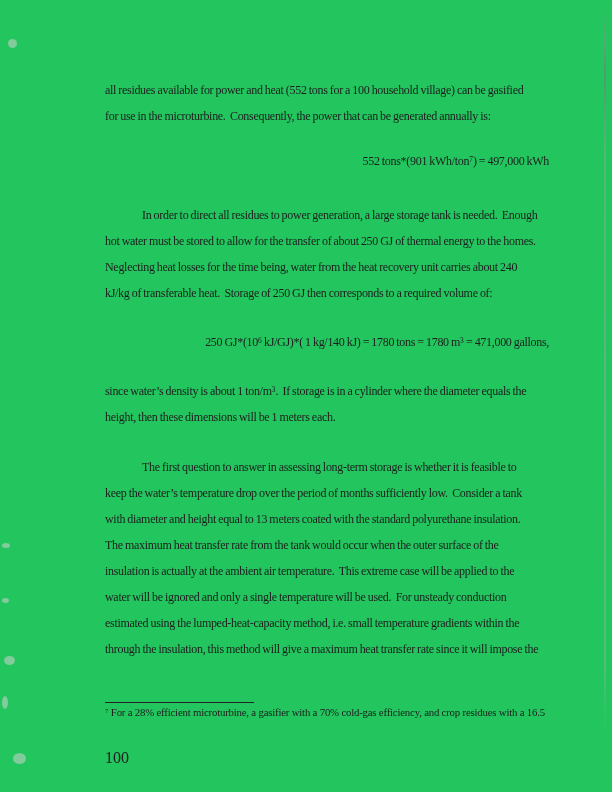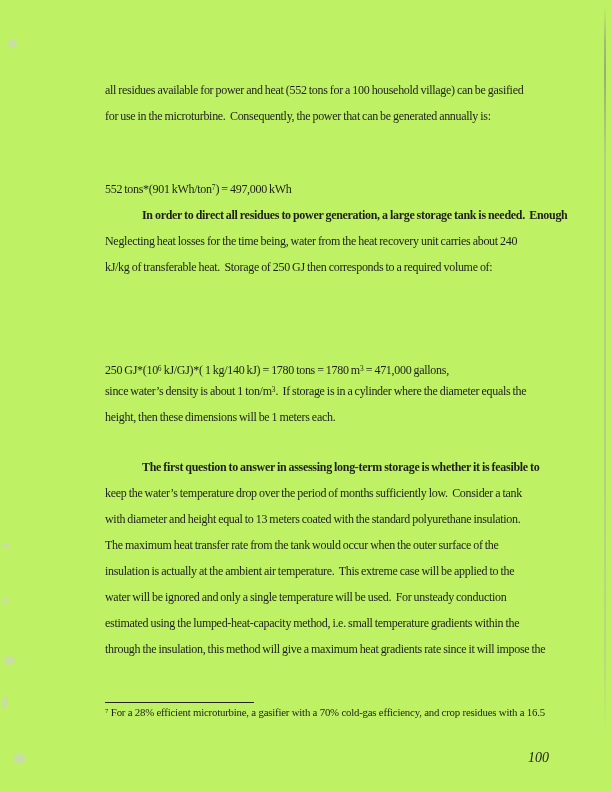--- a/index.html
+++ b/index.html
@@ -5,35 +5,35 @@
   html, body { margin: 0; padding: 0; }
   body {
     background: #ffffff;
     font-family: "Liberation Serif", "DejaVu Serif", serif;
     color: #1e1e1e;
   }
   .page {
     position: relative;
     width: 612px;
     height: 792px;
-    background: #bef264;
+    background: #22c55e;
     overflow: hidden;
   }
   .block {
     position: absolute;
     left: 105px;
     width: 444px;
     font-size: 12px;
     line-height: 26px;
     letter-spacing: -0.3px;
     word-spacing: -0.5px;
   }
   .line { white-space: pre; }
-  .indented .line:first-child { padding-left: 37px; font-weight: bold; }
-  .equation { text-align: left; margin-top: 28px; }
+  .indented .line:first-child { padding-left: 37px; }
+  .equation { text-align: right; }
   sup {
     font-size: 0.62em;
     line-height: 0;
     vertical-align: 0.45em;
     letter-spacing: 0;
   }
   #para1 { top: 77px; }
   #eq1   { top: 148px; }
   #para2 { top: 202px; }
   #eq2   { top: 329px; }
@@ -50,24 +50,23 @@
     left: 105px; top: 705px;
     width: 462px;
     font-size: 10.8px;
     line-height: 14.5px;
     letter-spacing: -0.2px;
   }
   .page-number {
     position: absolute;
     left: 105px; top: 750px;
     width: 444px;
-    text-align: right;
-    font-size: 14px;
+    text-align: left;
+    font-size: 16px;
     line-height: 16px;
-    font-style: italic;
   }
   
   .scan-line-right {
     position: absolute;
     left: 604px; top: 6px;
     width: 2px; height: 730px;
     background: linear-gradient(to bottom,
       rgba(170,170,170,0) 0%,
       rgba(140,140,140,0.55) 5%,
       rgba(120,120,120,0.55) 9%,
@@ -96,40 +95,41 @@
 
   <div id="para1" class="block">
       <div class="line">all residues available for power and heat (552 tons for a 100 household village) can be gasified</div>
       <div class="line">for use in the microturbine.  Consequently, the power that can be generated annually is:</div>
     </div>
 
   <div id="eq1" class="block equation">552 tons*(901 kWh/ton<sup>7</sup>) = 497,000 kWh</div>
 
   <div id="para2" class="block indented">
       <div class="line">In order to direct all residues to power generation, a large storage tank is needed.  Enough</div>
+      <div class="line">hot water must be stored to allow for the transfer of about 250 GJ of thermal energy to the homes.</div>
       <div class="line">Neglecting heat losses for the time being, water from the heat recovery unit carries about 240</div>
       <div class="line">kJ/kg of transferable heat.  Storage of 250 GJ then corresponds to a required volume of:</div>
     </div>
 
   <div id="eq2" class="block equation">250 GJ*(10<sup>6</sup> kJ/GJ)*( 1 kg/140 kJ) = 1780 tons = 1780 m<sup>3</sup> = 471,000 gallons,</div>
 
   <div id="para2b" class="block">
       <div class="line">since water’s density is about 1 ton/m<sup>3</sup>.  If storage is in a cylinder where the diameter equals the</div>
       <div class="line">height, then these dimensions will be 1 meters each.</div>
     </div>
 
   <div id="para3" class="block indented">
       <div class="line">The first question to answer in assessing long-term storage is whether it is feasible to</div>
       <div class="line">keep the water’s temperature drop over the period of months sufficiently low.  Consider a tank</div>
       <div class="line">with diameter and height equal to 13 meters coated with the standard polyurethane insulation.</div>
       <div class="line">The maximum heat transfer rate from the tank would occur when the outer surface of the</div>
       <div class="line">insulation is actually at the ambient air temperature.  This extreme case will be applied to the</div>
       <div class="line">water will be ignored and only a single temperature will be used.  For unsteady conduction</div>
       <div class="line">estimated using the lumped-heat-capacity method, i.e. small temperature gradients within the</div>
-      <div class="line">through the insulation, this method will give a maximum heat gradients rate since it will impose the</div>
+      <div class="line">through the insulation, this method will give a maximum heat transfer rate since it will impose the</div>
     </div>
 
   <div class="footnote-rule"></div>
 
   <div class="footnote">
       <div class="line"><sup>7</sup> For a 28% efficient microturbine, a gasifier with a 70% cold-gas efficiency, and crop residues with a 16.5</div>
     </div>
 
   <div class="page-number">100</div>
 

